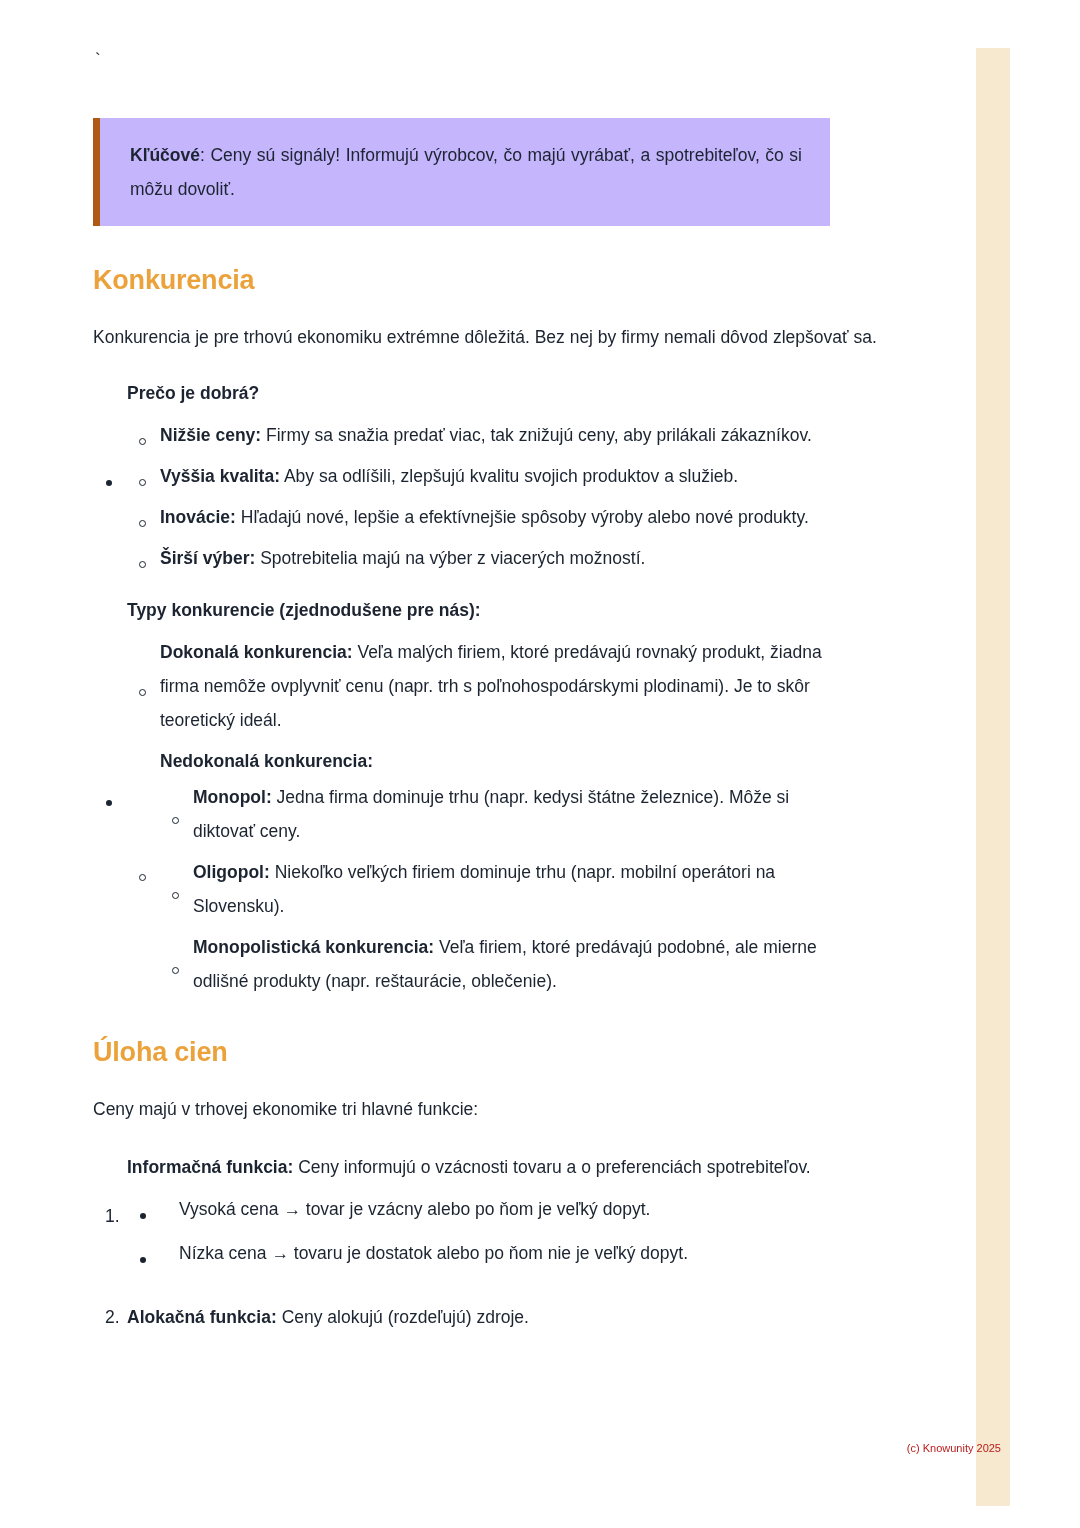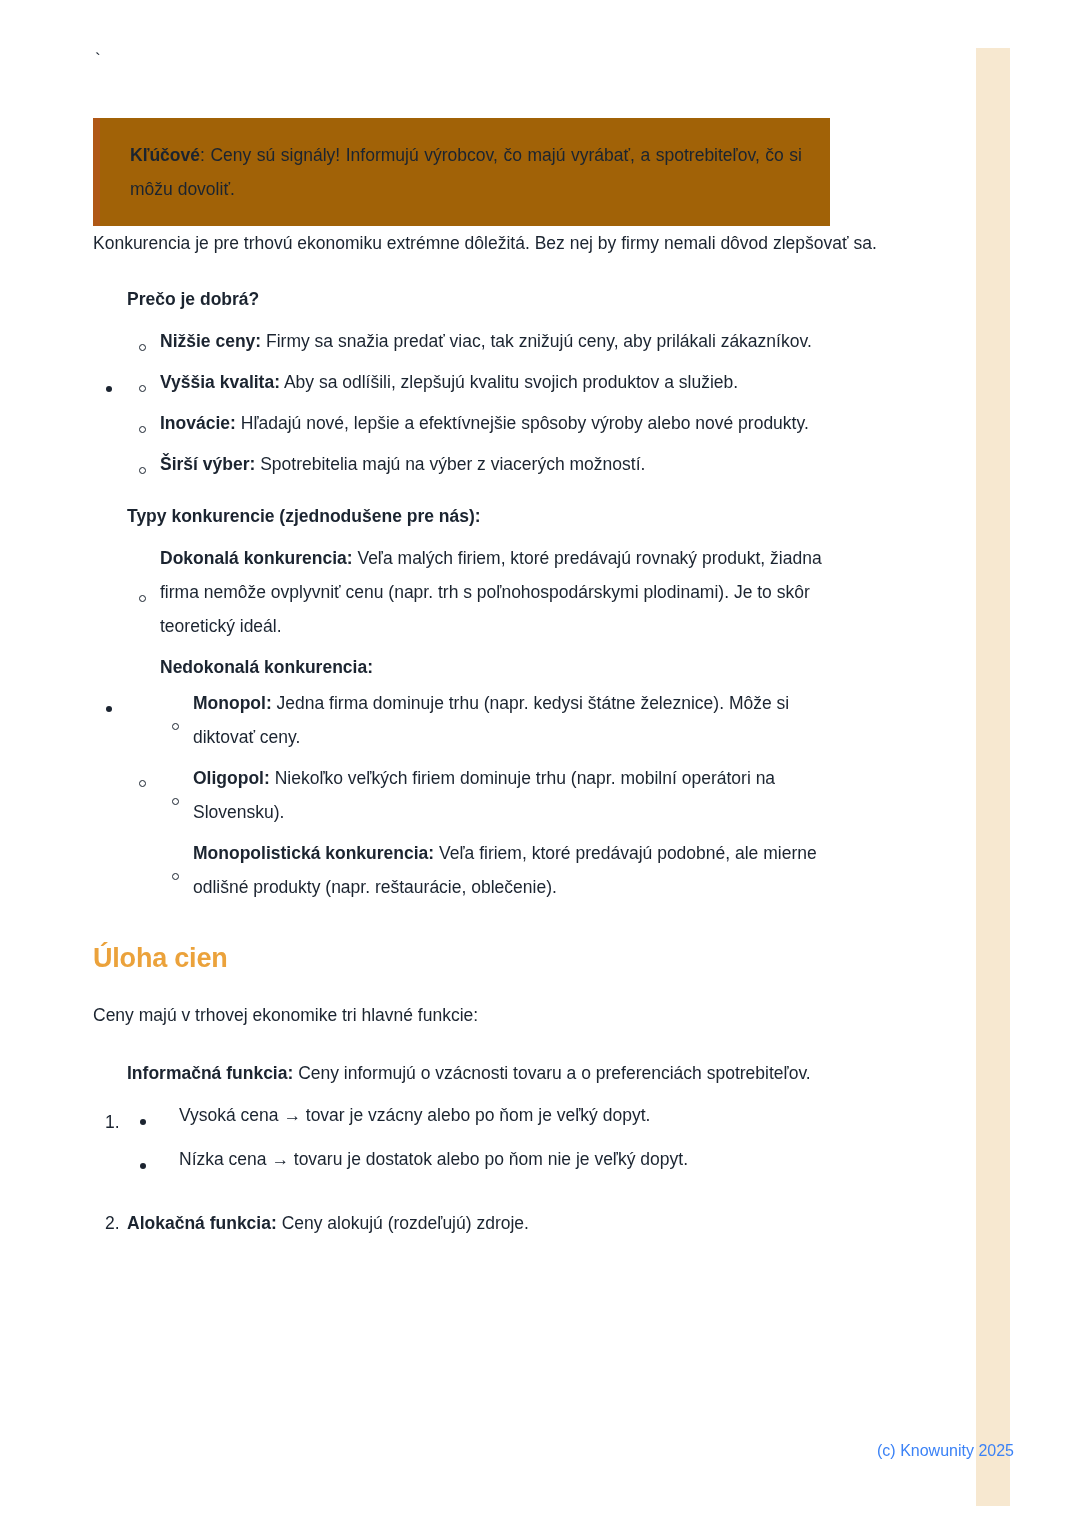--- a/index.html
+++ b/index.html
@@ -12,21 +12,21 @@
   .stripe {
     position:absolute; top:48px; bottom:22px; right:70px; width:34px;
     background:#f7e8d0;
   }
   .stray {
     position:absolute; left:95px; top:50px; font-size:17px; color:#1b2430;
   }
   .content { position:absolute; left:93px; top:118px; width:840px; }
 
   .callout {
-    width:737px; background:#a16207; border-left:7px solid #b05816;
+    width:737px; background:#c4b5fd; border-left:7px solid #b05816;
     padding:20px 28px 20px 30px;
     font-size:17.5px; line-height:34px; text-align:justify;
   }
   .callout strong { font-weight:700; }
 
   h1.section {
     color:#eba23b; font-size:27px; line-height:32px; font-weight:700;
     margin:38px 0 24px 0; letter-spacing:-0.2px;
   }
   .para { font-size:17.5px; line-height:34px; }
@@ -56,36 +56,37 @@
   .numlist .txt { max-width:692px; }
   .subdiscs { margin-top:8px; }
   .subdiscs .row { margin-bottom:10px;gap:19px; }
   .subdiscs .row:last-child { margin-bottom:12px; }
   .subdiscs .row > .marker { margin-left:13px; margin-right:14px; }
   .item2 { margin-top:18px; }
 
   strong { font-weight:700; }
 
   .footer {
-    position:absolute; right:66px; top:1442px;
-    font-size:16px; color:#3b82f6; z-index:2;
+    position:absolute; right:79px; top:1442px;
+    font-size:11px; color:#b91c1c; z-index:2;
   }
 </style>
 </head>
 <body>
 
 <div class="stripe"></div>
 <span class="stray">`</span>
 
 <div class="content">
 
   <div class="callout">
     <p><strong>Kľúčové</strong><span>: Ceny sú signály! Informujú výrobcov, čo majú vyrábať, a spotrebiteľov, čo si môžu dovoliť.</span></p>
   </div>
 
+  <h1 class="section">Konkurencia</h1>
   <p class="para justify">Konkurencia je pre trhovú ekonomiku extrémne dôležitá. Bez nej by firmy nemali dôvod zlepšovať sa.</p>
 
   <div class="list l1">
 
     <div class="row">
       <span class="marker disc"></span>
       <div class="txt">
         <strong>Prečo je dobrá?</strong>
         <div class="l2">
           <div class="row">

